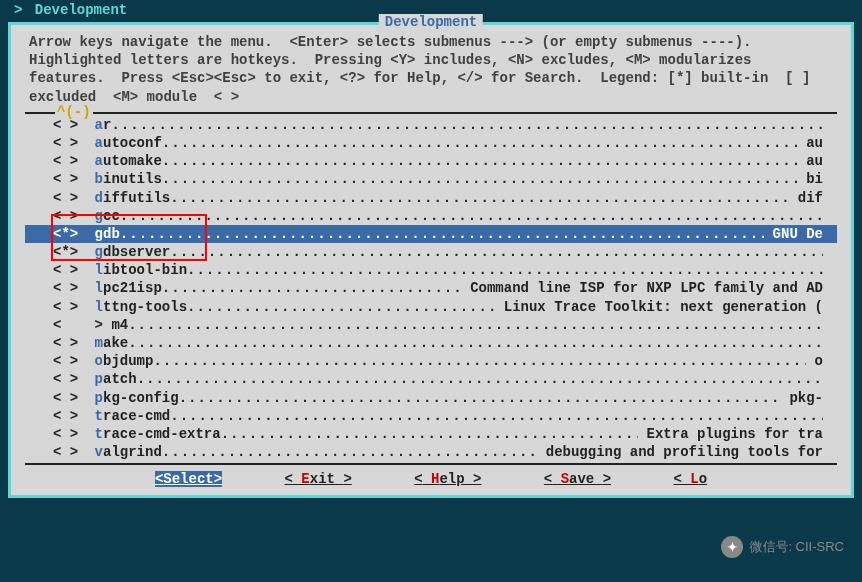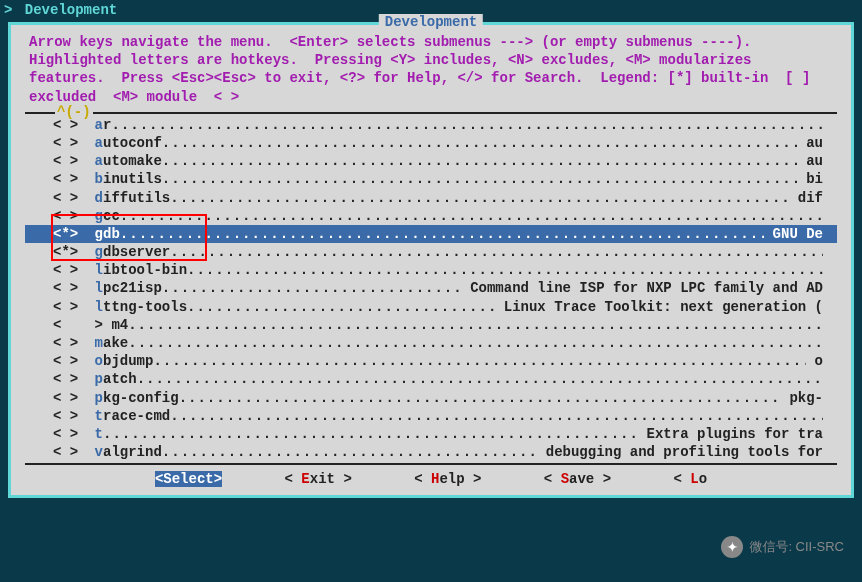--- a/index.html
+++ b/index.html
@@ -11,41 +11,42 @@
     color: #cccccc;
     width: 862px;
     height: 582px;
     overflow: hidden;
     position: relative;
   }
   .breadcrumb {
     color: #5fd7d7;
     padding: 2px 4px;
     font-weight: bold;
+    margin-left: 10px;
   }
   .breadcrumb span { margin-right: 4px; }
   .outer-box {
     border: 3px solid #5fd7d7;
     margin: 2px 8px 2px 8px;
     padding: 4px 0 4px 0;
     position: relative;
     background: #d7d7d7;
   }
   .outer-title {
     position: absolute;
     top: -11px;
     left: 50%;
     transform: translateX(-50%);
     background: #d7d7d7;
     color: #3a6aa8;
     padding: 0 6px;
     font-weight: bold;
   }
   .help-text {
-    color: #a21caf;
+    color: #404040;
     padding: 4px 18px 6px 18px;
     line-height: 1.3;
     white-space: pre-wrap;
   }
   .inner-box {
     border-top: 2px solid #222;
     border-bottom: 2px solid #222;
     margin: 0 14px;
     position: relative;
     padding: 2px 0;
@@ -97,20 +98,21 @@
     z-index: 5;
   }
   .button-bar {
     text-align: center;
     padding: 6px 0 4px 0;
     color: #222;
   }
   .btn {
     margin: 0 27px;
     display: inline-block;
+    text-decoration: underline;
   }
   .btn .bracket { color: #222; }
   .btn.active {
     background: #3a6aa8;
     color: #fff;
     padding: 0 0px;
   }
   .btn.active .bracket { color: #fff; }
   .btn-hot { color: #c00; }
   .btn.active .btn-hot { color: #fff; }
@@ -263,20 +265,21 @@
         </div>
         <div class="menu-item">
           <span class="state">&lt; &gt; </span>
           <span class="hotkey">t</span>
           <span class="label">race-cmd</span>
           <span class="dots">............................................................................................</span>
         </div>
         <div class="menu-item">
           <span class="state">&lt; &gt; </span>
           <span class="hotkey">t</span>
+          <span class="label">race-cmd-extra</span>
           <span class="dots">............................................................................................</span>
           <span class="desc"> Extra plugins for tra</span>
         </div>
         <div class="menu-item">
           <span class="state">&lt; &gt; </span>
           <span class="hotkey">v</span>
           <span class="label">algrind</span>
           <span class="dots">............................................................................................</span>
           <span class="desc"> debugging and profiling tools for</span>
         </div>

